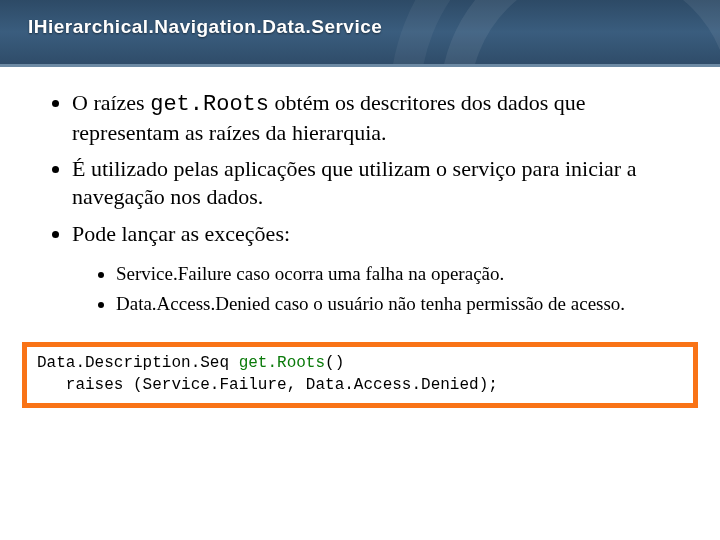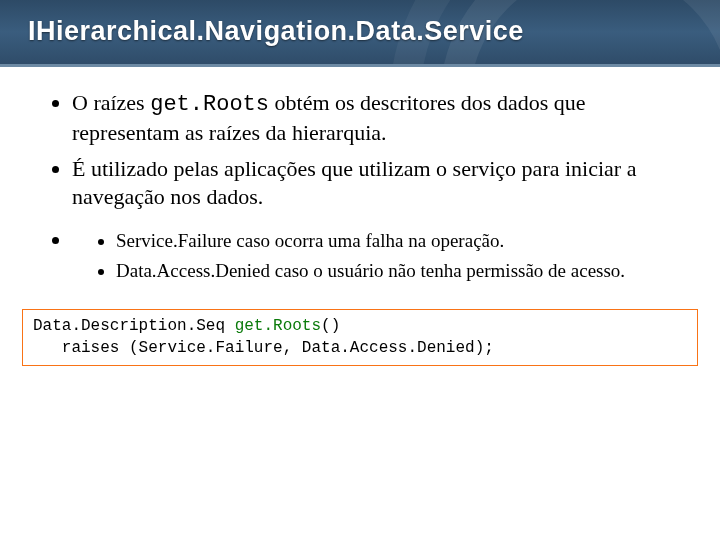--- a/index.html
+++ b/index.html
@@ -1,44 +1,45 @@
 <!DOCTYPE html>
 <html><head>
 <meta charset="utf-8">
 <style>
   html,body{margin:0;padding:0;width:720px;height:540px;background:#fff;font-family:"Times New Roman",Times,serif;color:#000;overflow:hidden}
   .slide{position:relative;width:720px;height:540px}
   .titlebar{position:relative;height:64px;background:linear-gradient(#2d4a66 0%,#3a5d7e 50%,#2f4c69 100%);border-bottom:3px solid #6d8aa4;overflow:hidden}
   .titlebar::before{content:"";position:absolute;right:-40px;top:-60px;width:260px;height:260px;border:30px solid rgba(255,255,255,.07);border-radius:50%}
   .titlebar::after{content:"";position:absolute;right:-90px;top:-110px;width:360px;height:360px;border:30px solid rgba(255,255,255,.05);border-radius:50%}
-  .title{position:relative;z-index:2;color:#fff;font-family:Verdana,Arial,sans-serif;font-weight:700;font-size:27px;padding:16px 0 0 28px;letter-spacing:.5px;text-shadow:0 1px 2px rgba(0,0,0,.5)}
+  .title{position:relative;z-index:2;color:#fff;font-family:Verdana,Arial,sans-serif;font-weight:700;font-size:19px;padding:16px 0 0 28px;letter-spacing:.5px;text-shadow:0 1px 2px rgba(0,0,0,.5)}
   .body{padding:22px 46px 0 46px;font-size:22px;line-height:1.28}
   ul.lvl1{margin:0;padding-left:26px}
   ul.lvl1>li{margin-bottom:8px;list-style:disc}
   ul.lvl2{margin:14px 0 0 0;padding-left:44px;font-size:19px}
   ul.lvl2>li{margin-bottom:6px;list-style:disc}
   .mono{font-family:"Courier New",Courier,monospace}
-  .codebox{margin:26px 22px 0 22px;border:1px solid #f97316;padding:6px 10px;font-family:"Courier New",Courier,monospace;font-size:16px;line-height:1.35;white-space:pre}
+  .codebox{margin:26px 22px 0 22px;border:5px solid #f97316;padding:6px 10px;font-family:"Courier New",Courier,monospace;font-size:16px;line-height:1.35;white-space:pre}
   .codebox .kw{color:#0a7a0a}
 </style>
 </head>
 <body>
 <div class="slide">
 
   <div class="titlebar">
     <div class="title">IHierarchical.Navigation.Data.Service</div>
   </div>
 
   <div class="body">
     <ul class="lvl1">
       <li>
         <span>O raízes </span><span class="mono">get.Roots</span><span> obtém os descritores dos dados que representam as raízes da hierarquia.</span>
       </li>
       <li>É utilizado pelas aplicações que utilizam o serviço para iniciar a navegação nos dados.</li>
       <li>
+        <span>Pode lançar as exceções:</span>
         <ul class="lvl2">
           <li>Service.Failure caso ocorra uma falha na operação.</li>
           <li>Data.Access.Denied caso o usuário não tenha permissão de acesso.</li>
         </ul>
       </li>
     </ul>
   </div>
 
   <div class="codebox"><span>Data.Description.Seq </span><span class="kw">get.Roots</span><span>()</span>
 <span>   raises (Service.Failure, Data.Access.Denied);</span></div>

